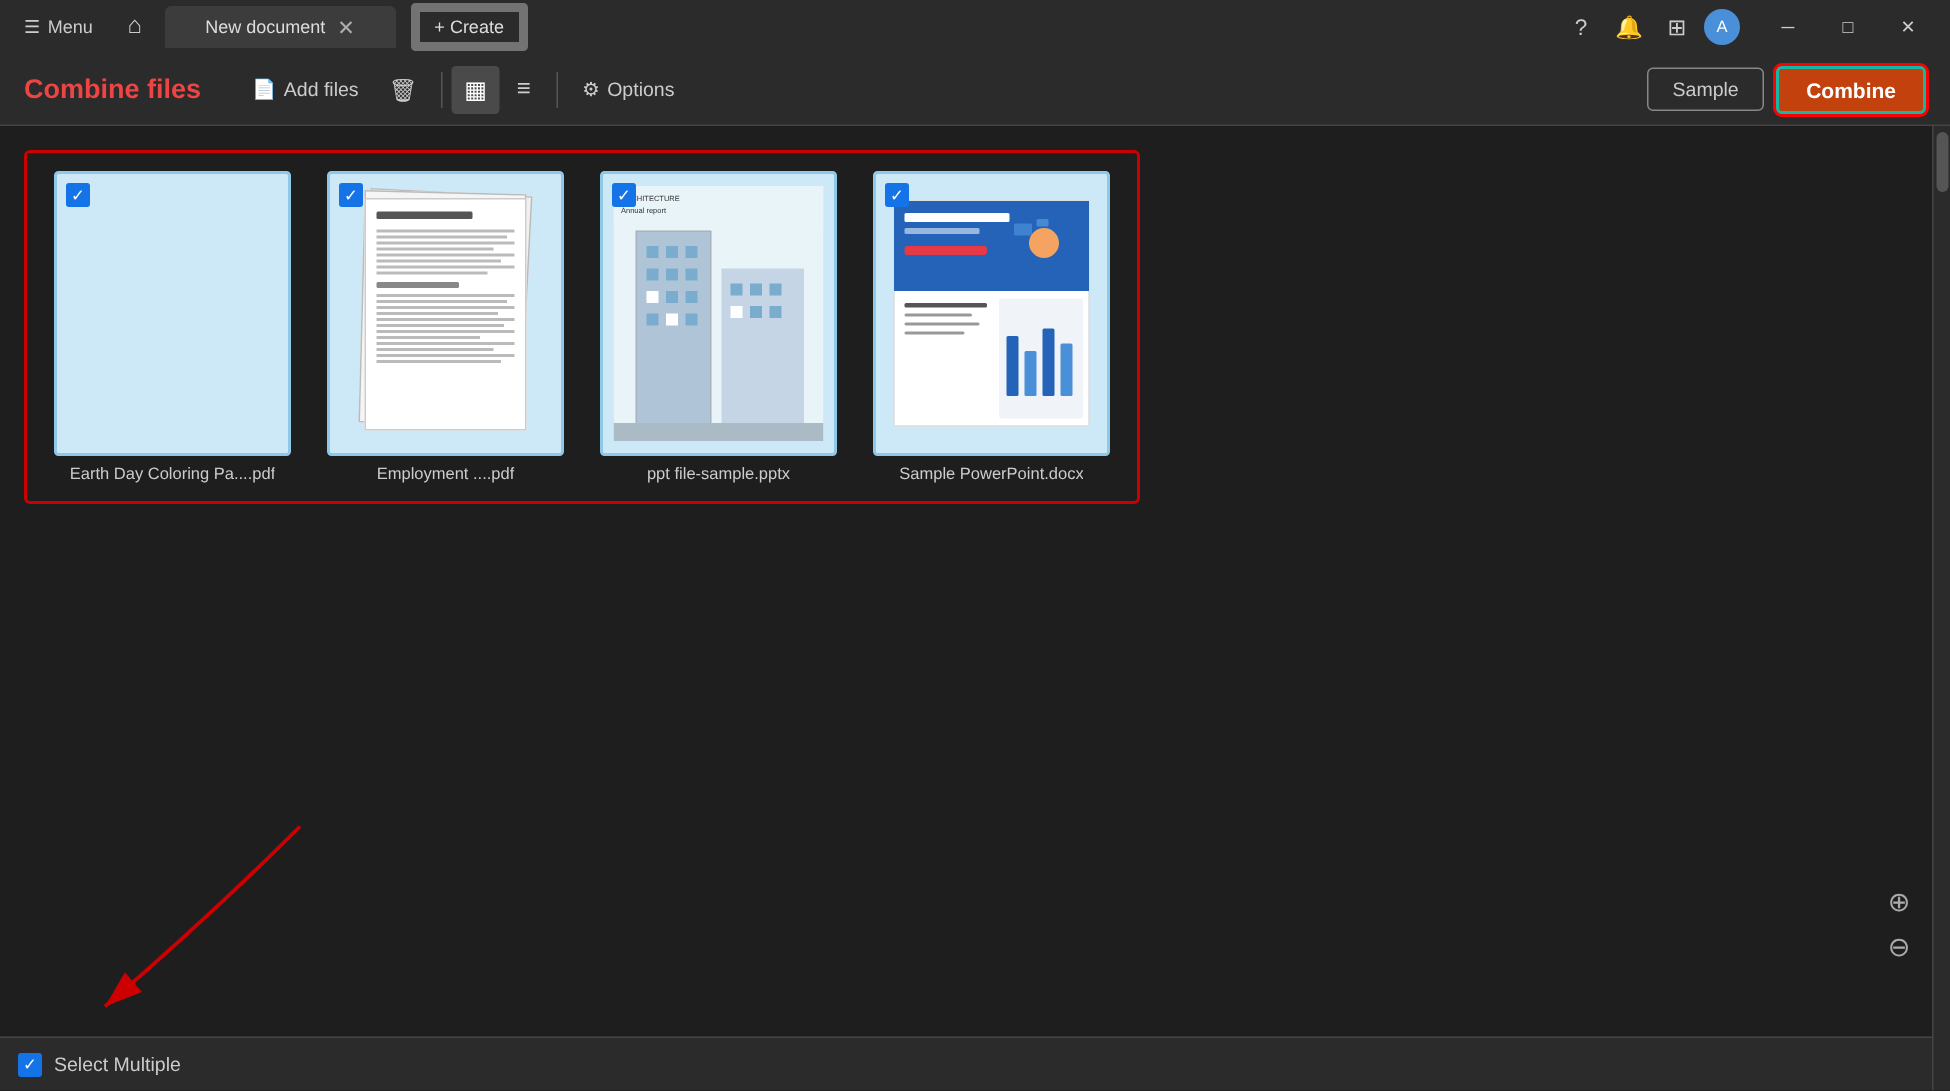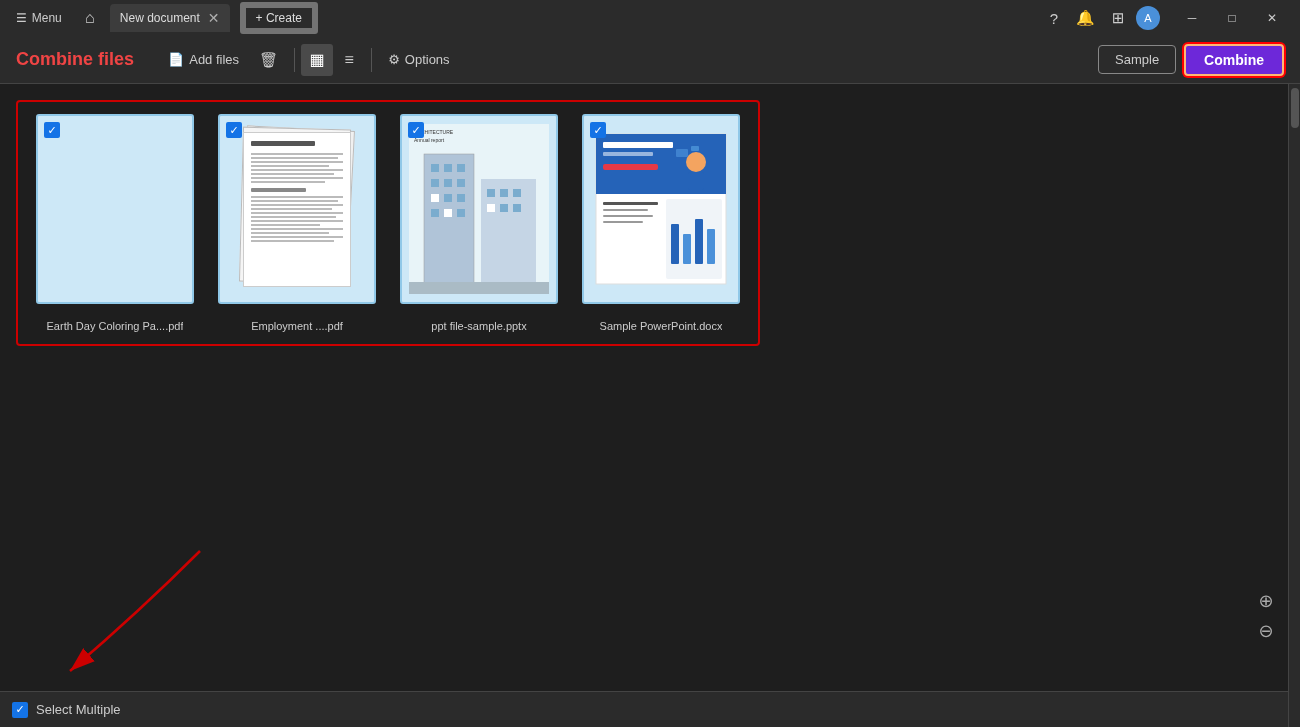--- a/index.html
+++ b/index.html
@@ -37,21 +37,21 @@
       display: flex; align-items: center; justify-content: center;
       cursor: pointer;
       border-radius: 3px;
       color: #ccc;
     }
     .tab {
       display: flex;
       align-items: center;
       background: #3c3c3c;
       border-radius: 4px 4px 0 0;
-      padding: 4px 10px;
+      padding: 4px 27px;
       font-size: 12px;
       color: #ddd;
       gap: 8px;
       height: 28px;
     }
     .tab-close {
       cursor: pointer;
       opacity: 0.7;
       font-size: 14px;
     }
@@ -160,22 +160,22 @@
       padding: 6px 16px;
       background: transparent;
       border: 1px solid #888;
       border-radius: 4px;
       color: #ccc;
       font-size: 13px;
       cursor: pointer;
     }
     .combine-btn {
       padding: 6px 18px;
-      background: #6d28d9;
-      border: 2px solid #fdba74;
+      background: #c2410c;
+      border: 2px solid #14b8a6;
       border-radius: 4px;
       color: #fff;
       font-size: 14px;
       font-weight: 600;
       cursor: pointer;
       box-shadow: 0 0 0 2px #ff0000;
     }
 
     
     .main-content {
@@ -235,21 +235,21 @@
       display: flex;
       align-items: center;
       justify-content: center;
       color: #fff;
       font-size: 11px;
     }
     .file-name {
       font-size: 11px;
       color: #ccc;
       text-align: center;
-      margin-top: 16px;
+      margin-top: 6px;
       max-width: 158px;
       overflow: hidden;
       text-overflow: ellipsis;
       white-space: nowrap;
     }
 
     
     .thumb-earth {
       width: 120px;
       height: 160px;

